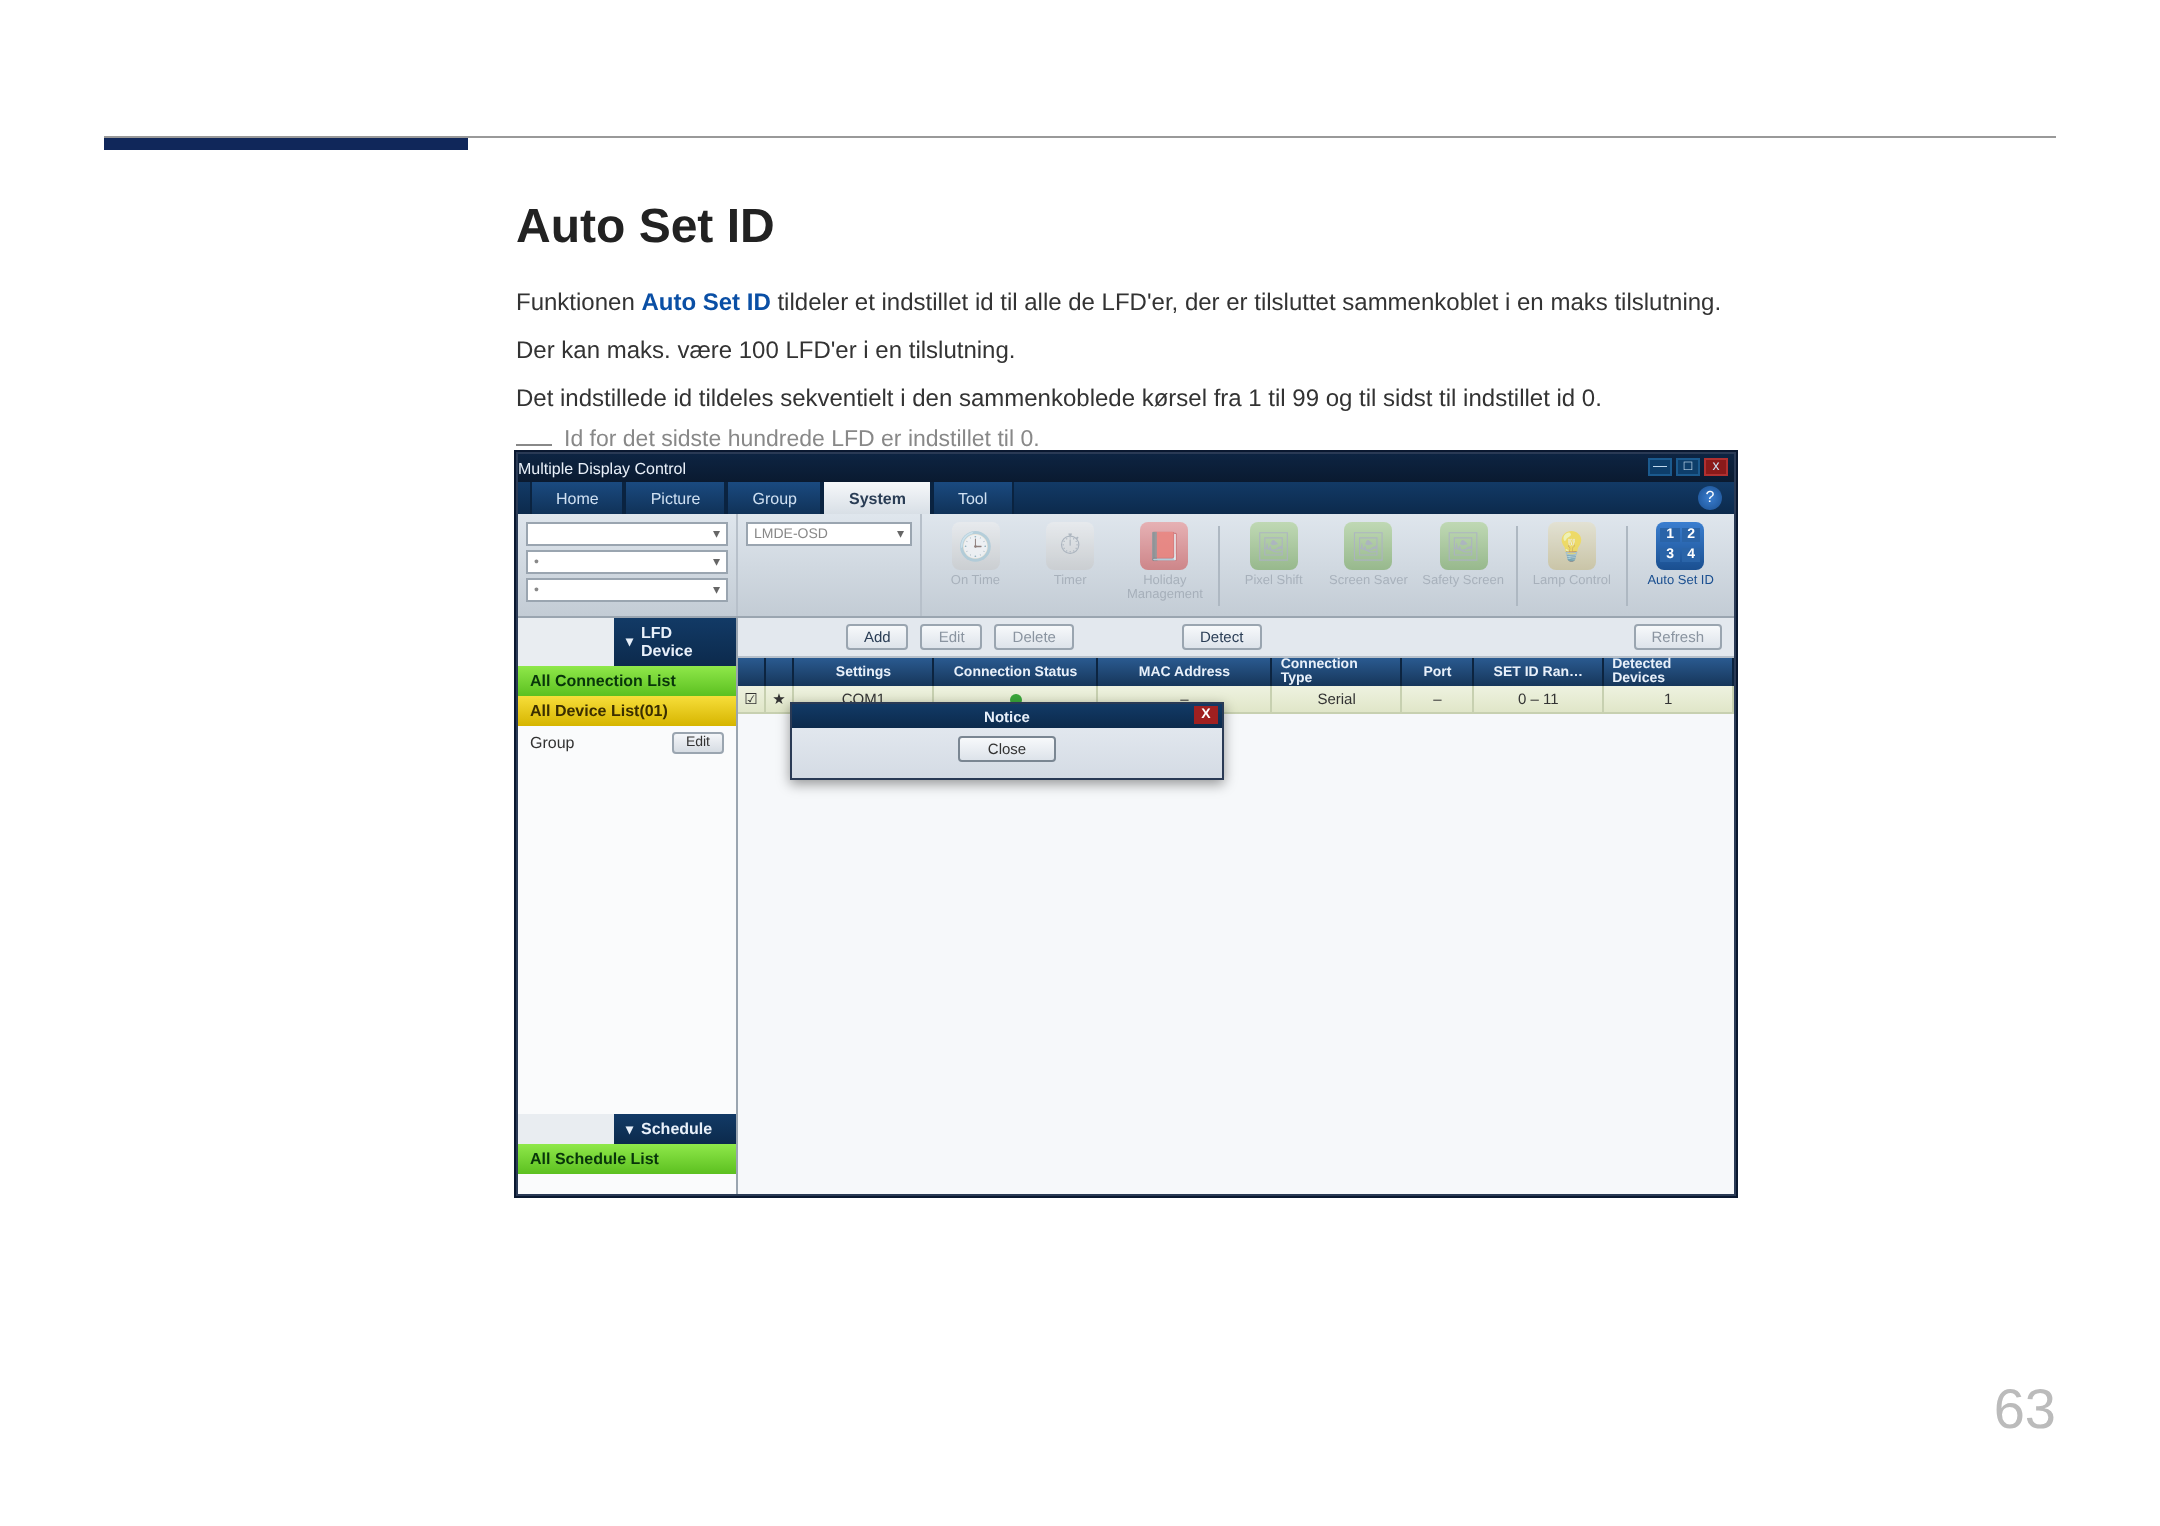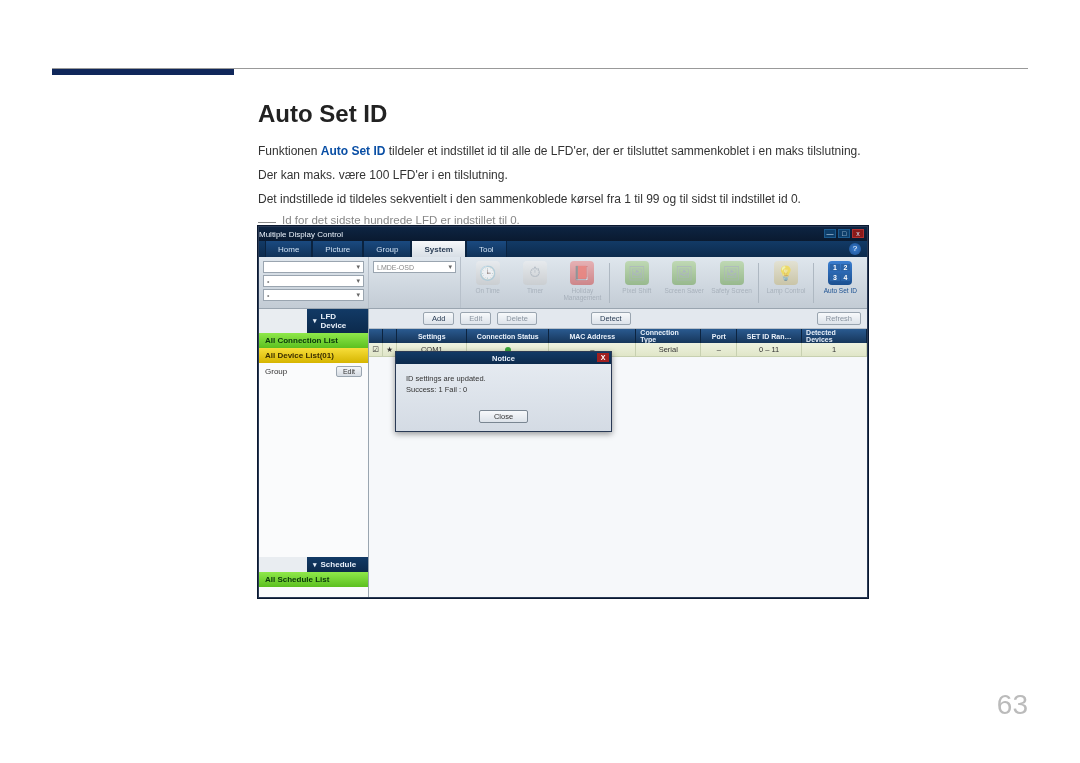--- a/index.html
+++ b/index.html
@@ -415,23 +415,19 @@
       </div>
       <div class="grid-area"></div>
     </div>
   </div>
 
   <div class="modal">
     <div class="modal-title">
       <span>Notice</span>
       <div class="modal-x">X</div>
     </div>
-    <div class="modal-body">
-      <div>ID settings are updated.</div>
-      <div>Success: 1  Fail : 0</div>
-    </div>
     <div class="modal-foot">
       <span class="modal-btn">Close</span>
     </div>
   </div>
 </div>
 
 <div class="page-num">63</div>
 
 </body></html>

